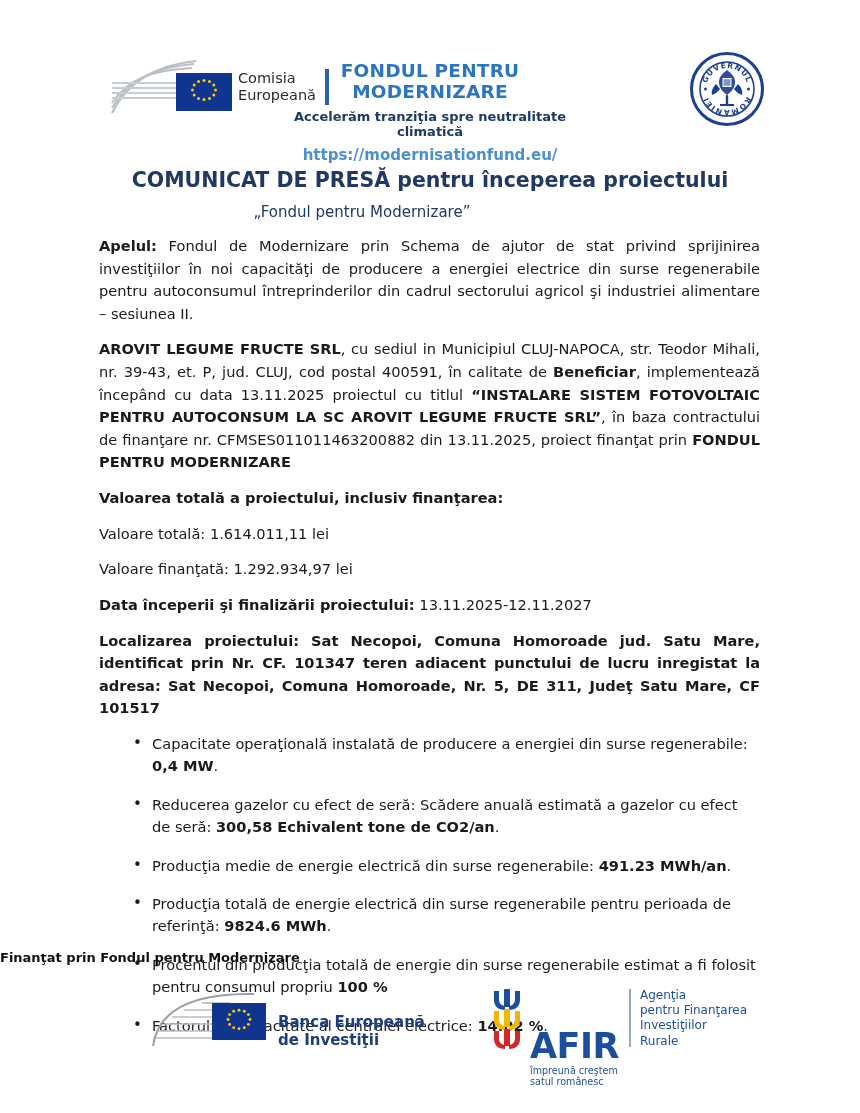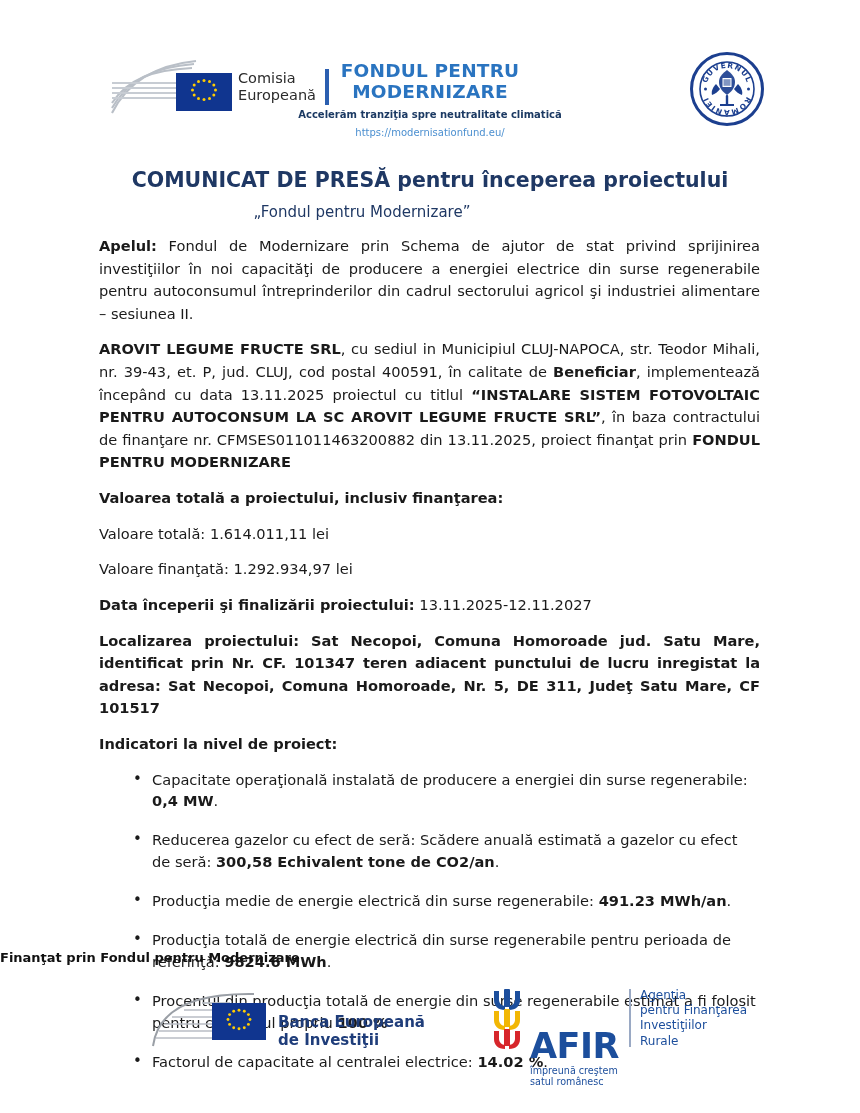--- a/index.html
+++ b/index.html
@@ -83,30 +83,31 @@
   }
   .fund-title {
     font-size: 18.5px;
     font-weight: bold;
     color: #2a74c0;
     letter-spacing: 0.2px;
     font-family: "DejaVu Sans", sans-serif;
   }
   .fund-sub {
     margin-top: 7px;
-    font-size: 10px;
+    font-size: 13px;
     font-weight: bold;
     color: #1c3a63;
     font-family: "DejaVu Sans", sans-serif;
   }
   .fund-url {
     margin-top: 7px;
-    font-size: 10px;
+    font-size: 15px;
     color: #4b8fd0;
     font-family: "DejaVu Sans", sans-serif;
+    font-weight: bold;
   }
 
   .gov-seal {
     position: absolute;
     right: 96px;
     top: 0px;
     width: 74px;
     height: 74px;
   }
 
@@ -362,21 +363,20 @@
     <p class="para gap-sm"><b>Valoarea totală a proiectului, inclusiv finanţarea:</b></p>
 
     <p class="para gap-sm">Valoare totală: 1.614.011,11 lei</p>
 
     <p class="para gap-sm">Valoare finanţată: 1.292.934,97 lei</p>
 
     <p class="para gap-sm"><b>Data începerii şi finalizării proiectului:</b><span> 13.11.2025-12.11.2027</span></p>
 
     <p class="para justify gap-md"><b>Localizarea proiectului: Sat Necopoi, Comuna Homoroade jud. Satu Mare, identificat prin Nr. CF. 101347 teren adiacent punctului de lucru inregistat la adresa: Sat Necopoi, Comuna Homoroade, Nr. 5, DE 311, Judeţ Satu Mare, CF 101517</b></p>
 
-    <p class="para"><b>Indicatori la nivel de proiect:</b></p>
 
     <ul class="indicators">
       <li><span>Capacitate operaţională instalată de producere a energiei din surse regenerabile: </span><b>0,4 MW</b><span>.</span></li>
       <li><span>Reducerea gazelor cu efect de seră: Scădere anuală estimată a gazelor cu efect de seră: </span><b>300,58 Echivalent tone de CO2/an</b><span>.</span></li>
       <li><span>Producţia medie de energie electrică din surse regenerabile: </span><b>491.23 MWh/an</b><span>.</span></li>
       <li><span>Producţia totală de energie electrică din surse regenerabile pentru perioada de referinţă: </span><b>9824.6 MWh</b><span>.</span></li>
       <li><span>Procentul din producţia totală de energie din surse regenerabile estimat a fi folosit pentru consumul propriu </span><b>100 %</b><span></span></li>
       <li><span>Factorul de capacitate al centralei electrice: </span><b>14.02 %</b><span>.</span></li>
     </ul>
   </div>

